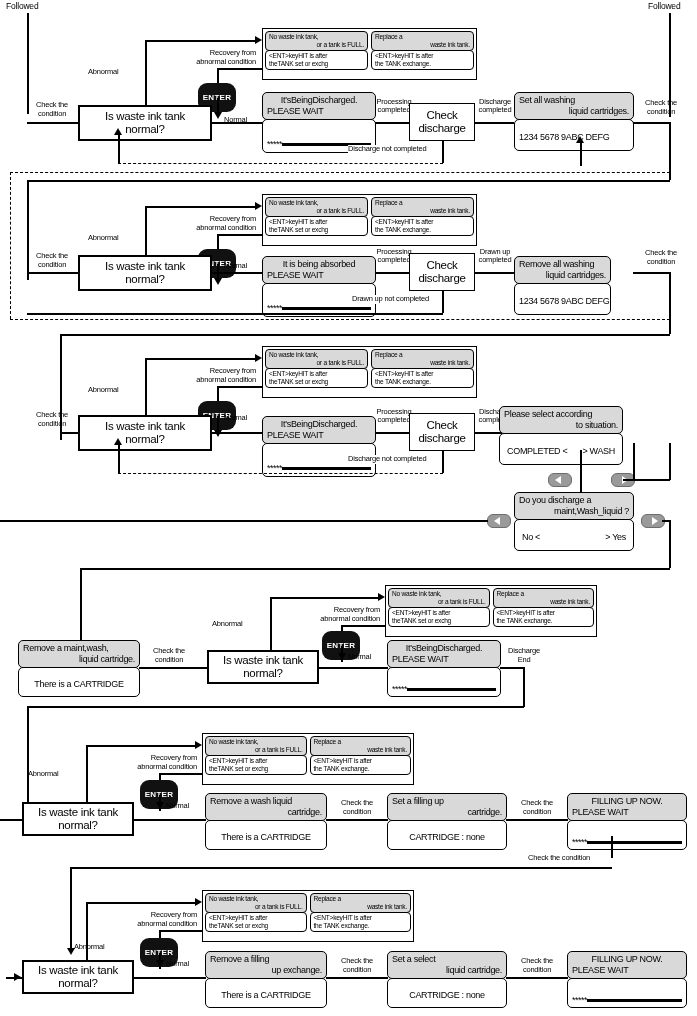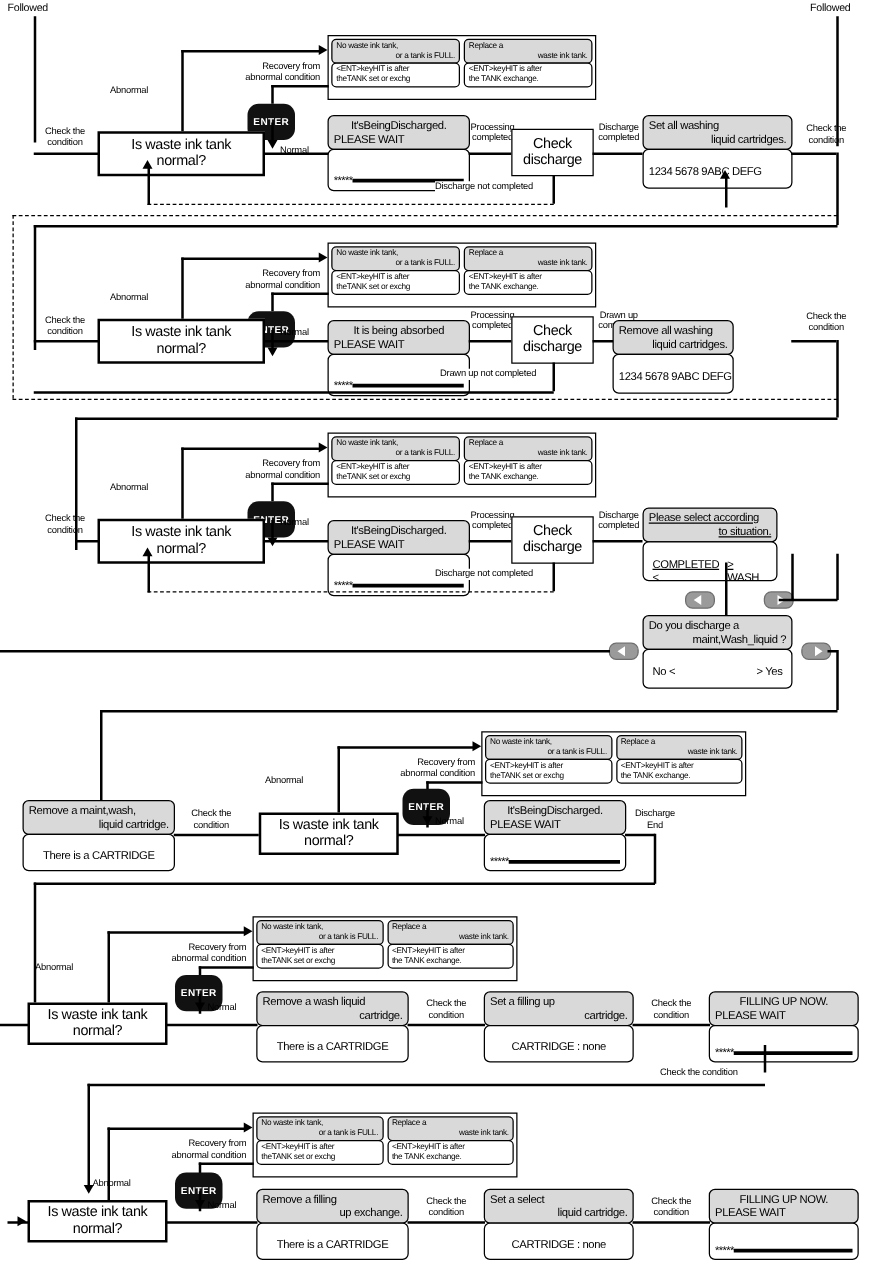--- a/index.html
+++ b/index.html
@@ -290,21 +290,21 @@
       <span>discharge</span>
     </div>
   </div>
 
   <div class="ln h" style="left:474px;top:272px;width:40px;"></div>
   <div class="lbl l2" style="left:476px;top:248px;width:38px;line-height:8px;">
     <span>Drawn up</span><br>
     <span>completed</span>
   </div>
 
-  <div class="lcd" style="left:490px;top:256px;width:97px;">
+  <div class="lcd" style="left:514px;top:256px;width:97px;">
     <div class="top">
       <div class="r1">Remove all washing</div>
       <div class="r2">liquid cartridges.</div>
     </div>
     <div class="bot" style="height:32px;">
       <div class="bline" style="margin-top:10px;">1234 5678 9ABC DEFG</div>
     </div>
   </div>
   <div class="lbl l2" style="left:637px;top:248px;width:48px;background:none;line-height:9px;">
     <span>Check the</span><br>
@@ -400,21 +400,21 @@
       <span>discharge</span>
     </div>
   </div>
 
   <div class="ln h" style="left:474px;top:432px;width:40px;"></div>
   <div class="lbl l2" style="left:476px;top:408px;width:38px;line-height:8px;">
     <span>Discharge</span><br>
     <span>completed</span>
   </div>
 
-  <div class="lcd" style="left:514px;top:406px;width:108px;text-decoration:underline;">
+  <div class="lcd" style="left:499px;top:406px;width:124px;">
     <div class="top">
       <div class="r1">Please select according</div>
       <div class="r2">to situation.</div>
     </div>
     <div class="bot" style="height:32px;">
       <div class="split" style="margin-top:10px;">
         <span>COMPLETED &lt;</span>
         <span>&gt; WASH</span>
       </div>
     </div>

